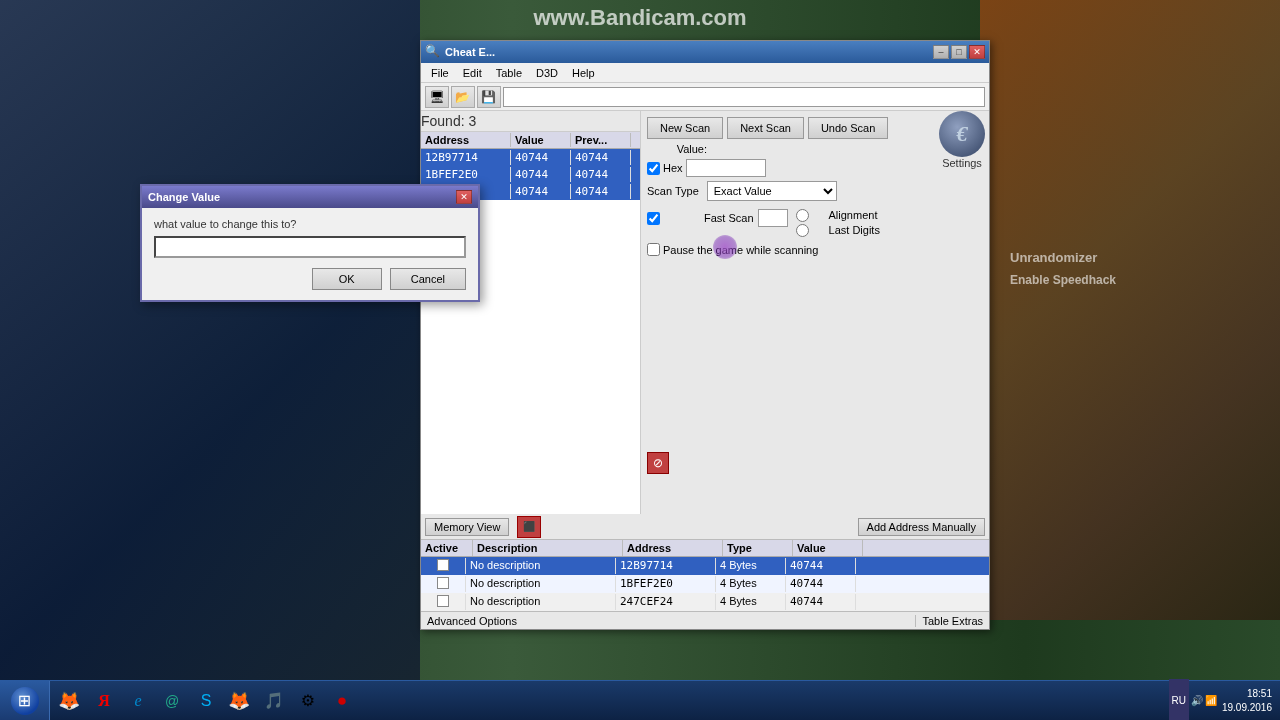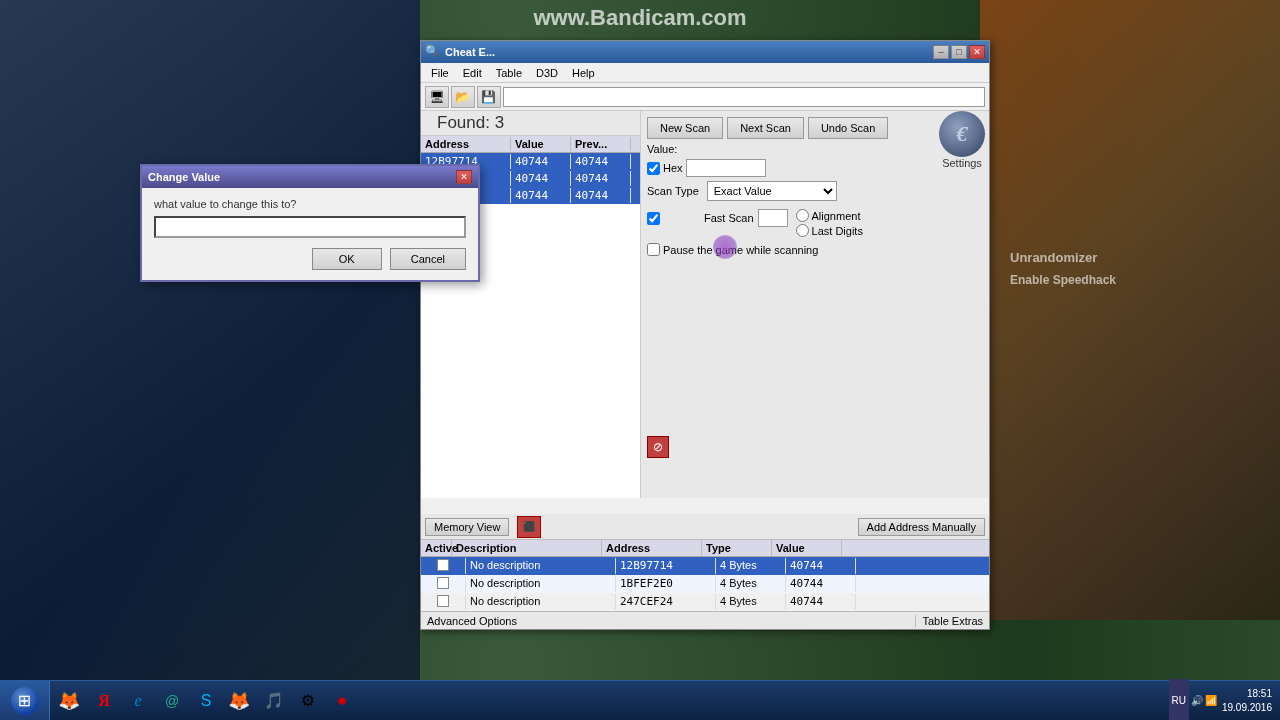--- a/index.html
+++ b/index.html
@@ -218,24 +218,24 @@
 
     
     .left-panel {
       width: 220px;
       background: white;
       border-right: 1px solid #ccc;
       display: flex;
       flex-direction: column;
     }
     .found-label {
-      padding: 2px 16px;
+      padding: 2px 0;
       background: #e8e8e8;
       border-bottom: 1px solid #ccc;
-      font-size: 17px;
+      font-size: 14px;
       color: #333;
     }
     .addr-table-header {
       display: flex;
       background: #d8d8e8;
       border-bottom: 1px solid #aaa;
       padding: 1px 0;
     }
     .addr-col {
       padding: 1px 4px;
@@ -284,20 +284,21 @@
       font-size: 11px;
     }
     .value-row {
       display: flex;
       align-items: center;
       gap: 4px;
     }
     .value-label {
       font-size: 11px;
       width: 60px;
+      text-align: right;
     }
     .hex-checkbox {
       display: flex;
       align-items: center;
       gap: 3px;
       font-size: 11px;
     }
     .value-input {
       width: 80px;
       height: 18px;
@@ -347,33 +348,31 @@
       gap: 3px;
       font-size: 11px;
     }
     .radio-group {
       display: flex;
       flex-direction: column;
       gap: 2px;
     }
     .radio-item {
       display: flex;
-      align-items: center;
-      gap: 3px;
+      gap: 20px;
       font-size: 11px;
     }
     .bottom-toolbar {
       height: 26px;
       background: #e8e8e8;
       display: flex;
       align-items: center;
       padding: 0 4px;
       gap: 4px;
       border-bottom: 1px solid #bbb;
-      margin-top: 16px;
     }
     .memory-view-btn {
       padding: 2px 8px;
       background: linear-gradient(180deg, #e8e8e8, #d0d0d0);
       border: 1px solid #999;
       cursor: pointer;
       font-size: 11px;
     }
     .add-addr-btn {
       margin-left: auto;
@@ -387,21 +386,21 @@
       display: flex;
       background: #d8d8e8;
       border-bottom: 1px solid #aaa;
     }
     .ct-col-header {
       padding: 2px 4px;
       font-size: 11px;
       font-weight: bold;
       border-right: 1px solid #bbb;
     }
-    .ct-col-active { width: 31px; }
+    .ct-col-active { width: 52px; }
     .ct-col-desc { width: 150px; }
     .ct-col-addr2 { width: 100px; }
     .ct-col-type { width: 70px; }
     .ct-col-val { width: 70px; }
     .ct-row {
       display: flex;
       padding: 1px 0;
       cursor: pointer;
     }
     .ct-row.selected { background: #3060c0; color: white; }
@@ -720,21 +719,21 @@
     <div class="ct-cell ct-cell-val">40744</div>
   </div>
 
   <div class="bottom-status">
     <div class="status-left">Advanced Options</div>
     <div class="status-right">Table Extras</div>
   </div>
 </div>
 
 <div class="dialog-overlay">
-  <div class="change-value-dialog" style="left: 140px; top: 164px;">
+  <div class="change-value-dialog" style="left: 140px; top: 184px;">
     <div class="dialog-titlebar">
       <span class="dialog-title-text">Change Value</span>
       <div class="dialog-close-btn">✕</div>
     </div>
     <div class="dialog-body">
       <div class="dialog-question">what value to change this to?</div>
       <div class="dialog-input-row">
         <input class="dialog-input" type="text" style="">
       </div>
       <div class="dialog-buttons">

